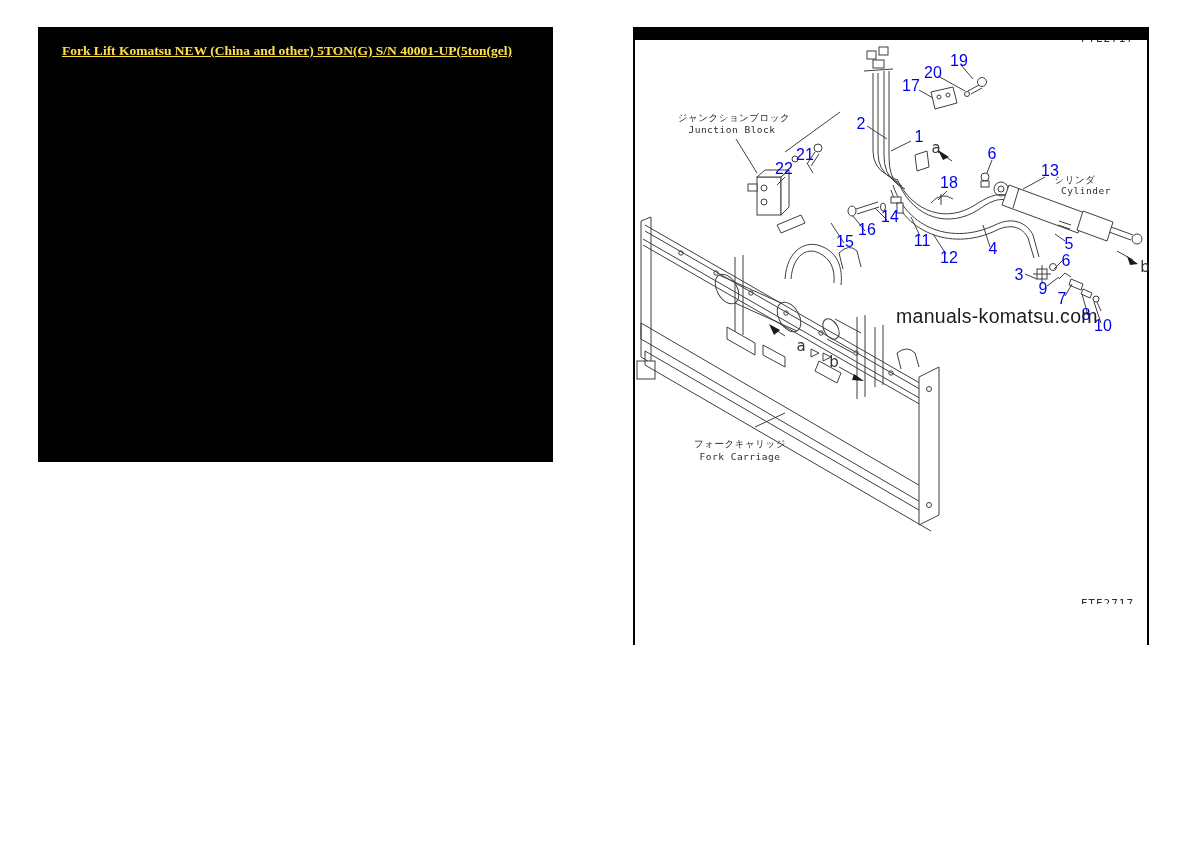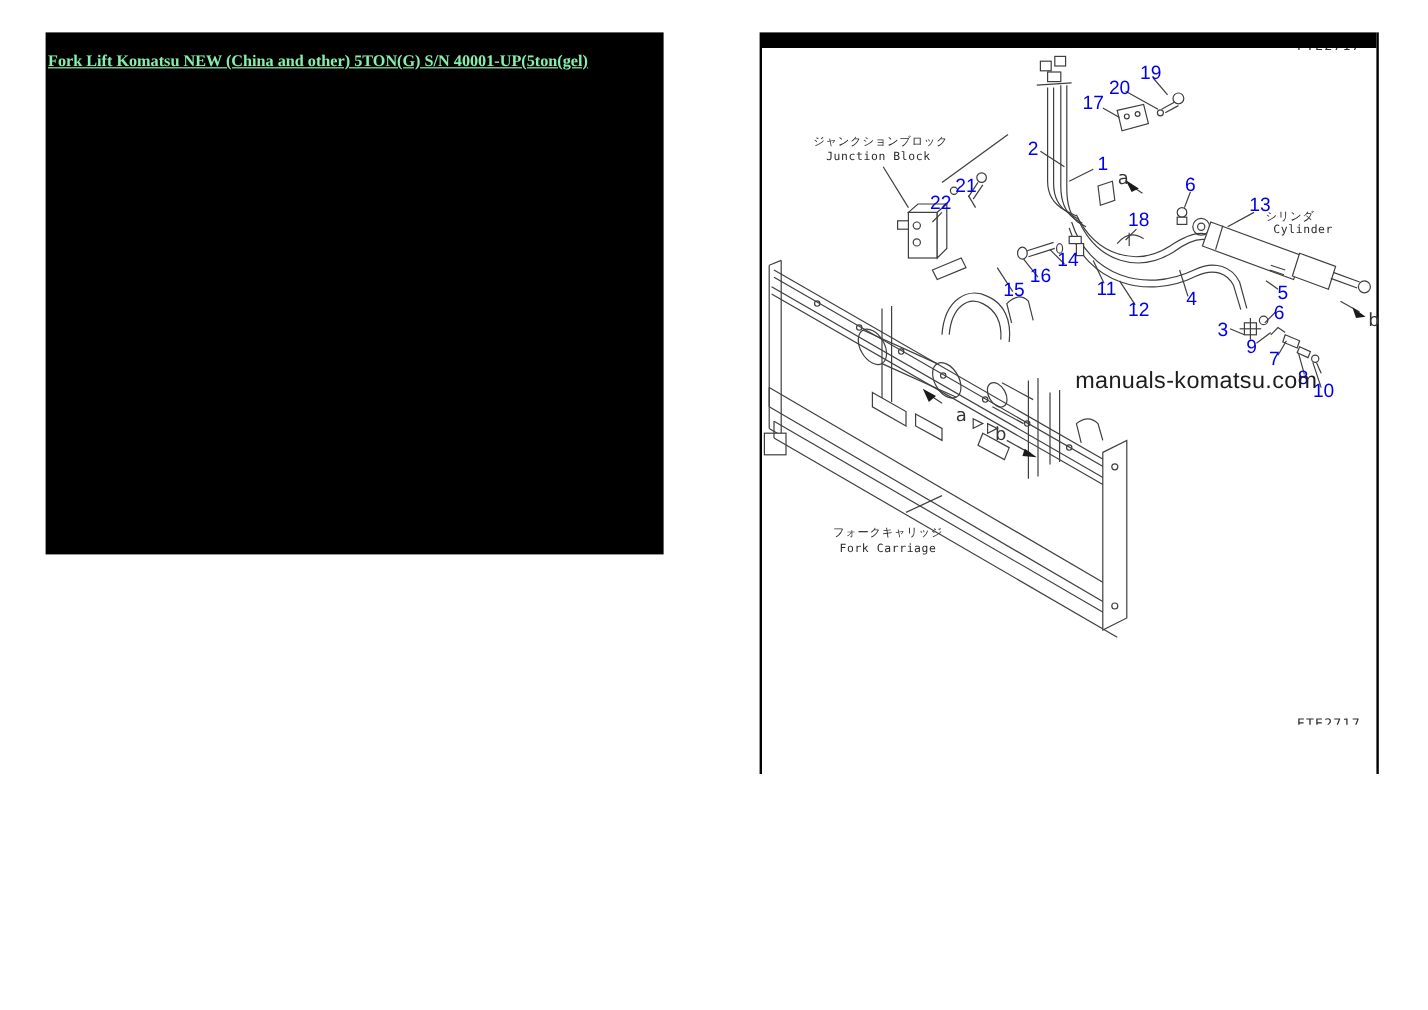--- a/index.html
+++ b/index.html
@@ -6,23 +6,23 @@
   body{
     width:1190px;height:842px;position:relative;background:#ffffff;
     font-family:"Liberation Sans",sans-serif;overflow:hidden;
   }
   
   .link-panel{
     position:absolute;left:38px;top:27px;width:515px;height:435px;
     background:#000000;
   }
   .catalog-link{
-    position:absolute;left:2px;top:16px;
+    position:absolute;left:24px;top:16px;
     font-family:"Liberation Serif",serif;font-weight:bold;font-size:13.5px;
-    color:#86efac;text-decoration:underline;white-space:nowrap;cursor:pointer;
+    color:#fde047;text-decoration:underline;white-space:nowrap;cursor:pointer;
   }
   
   .diagram-panel{
     position:absolute;left:633px;top:27px;width:516px;height:618px;
     background:#ffffff;box-sizing:border-box;
     border-left:2px solid #000;border-right:2px solid #000;
   }
   .panel-top-bar{
     position:absolute;left:0;top:0;width:100%;height:13px;background:#000000;z-index:3;
   }

